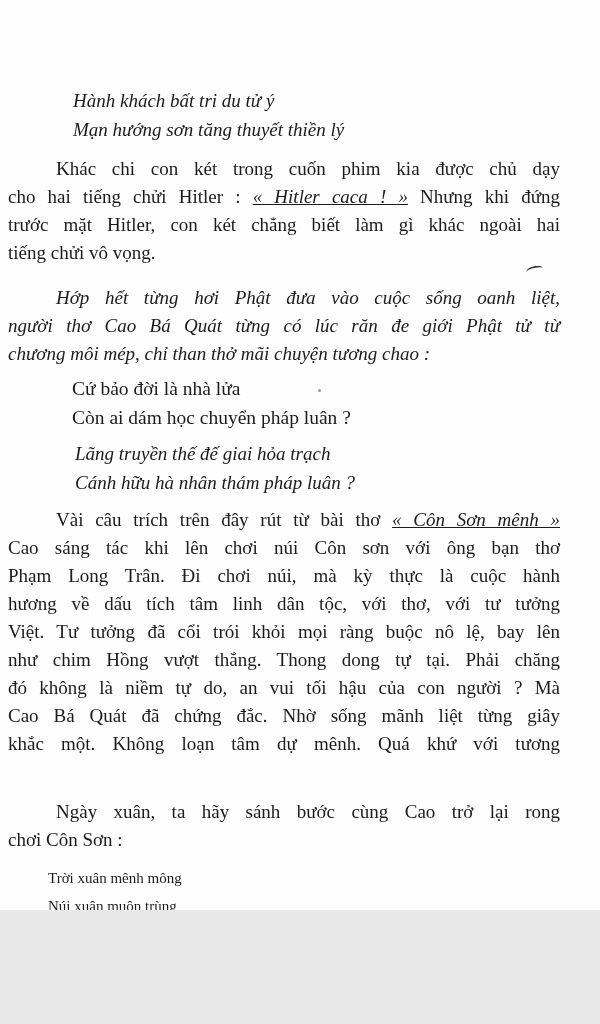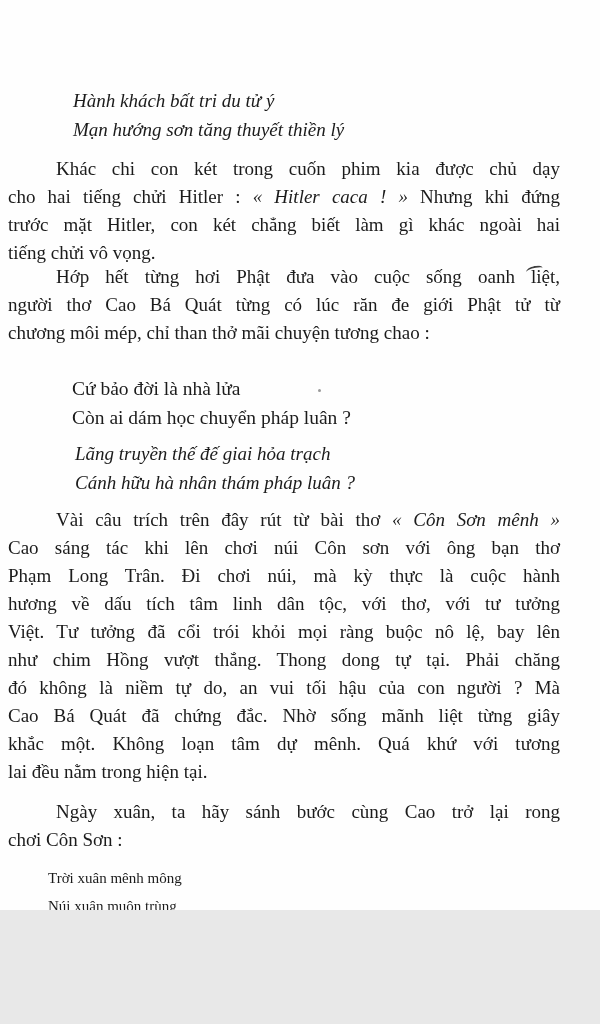--- a/index.html
+++ b/index.html
@@ -24,21 +24,21 @@
     text-align: left;
   }
   .just {
     text-align: justify;
     text-align-last: justify;
   }
   .indent { padding-left: 48px; }
   .verse .line { line-height: 29px; font-size: 19.5px; }
   .verse.italic .line { font-style: italic; font-size: 19px; }
   .verse2 .line { font-size: 15px; line-height: 28px; }
-  .it { font-style: italic; }
+  .it { font-style: italic; text-decoration: underline; }
   .page-number {
     position: absolute;
     left: 8px;
     top: 1004px;
     font-size: 20px;
     letter-spacing: 1px;
   }
   
   .tilde-mark {
     position: absolute;
@@ -78,21 +78,21 @@
       <div class="block verse italic" style="top: 86px; left: 73px;">
         <div class="line">Hành khách bất tri du tử ý</div>
         <div class="line">Mạn hướng sơn tăng thuyết thiền lý</div>
       </div>
       <div class="block para" style="top: 155px;">
         <div class="line just indent"><span>Khác chi con két trong cuốn phim kia được chủ dạy</span></div>
         <div class="line just"><span>cho hai tiếng chửi Hitler : </span><span class="it">« Hitler caca ! »</span><span> Nhưng khi đứng</span></div>
         <div class="line just"><span>trước mặt Hitler, con két chẳng biết làm gì khác ngoài hai</span></div>
         <div class="line"><span>tiếng chửi vô vọng.</span></div>
       </div>
-      <div class="block para" style="top: 263px;">
+      <div class="block para" style="top: 284px; font-style: italic;">
         <div class="line just indent"><span>Hớp hết từng hơi Phật đưa vào cuộc sống oanh liệt,</span></div>
         <div class="line just"><span>người thơ Cao Bá Quát từng có lúc răn đe giới Phật tử từ</span></div>
         <div class="line"><span>chương môi mép, chỉ than thở mãi chuyện tương chao :</span></div>
       </div>
       <div class="block verse" style="top: 374px; left: 72px;">
         <div class="line">Cứ bảo đời là nhà lửa</div>
         <div class="line">Còn ai dám học chuyển pháp luân ?</div>
       </div>
       <div class="block verse italic" style="top: 439px; left: 75px;">
         <div class="line">Lãng truyền thế đế giai hỏa trạch</div>
@@ -101,21 +101,20 @@
       <div class="block para" style="top: 506px;">
         <div class="line just indent"><span>Vài câu trích trên đây rút từ bài thơ </span><span class="it">« Côn Sơn mênh »</span></div>
         <div class="line just"><span>Cao sáng tác khi lên chơi núi Côn sơn với ông bạn thơ</span></div>
         <div class="line just"><span>Phạm Long Trân. Đi chơi núi, mà kỳ thực là cuộc hành</span></div>
         <div class="line just"><span>hương về dấu tích tâm linh dân tộc, với thơ, với tư tưởng</span></div>
         <div class="line just"><span>Việt. Tư tưởng đã cổi trói khỏi mọi ràng buộc nô lệ, bay lên</span></div>
         <div class="line just"><span>như chim Hồng vượt thắng. Thong dong tự tại. Phải chăng</span></div>
         <div class="line just"><span>đó không là niềm tự do, an vui tối hậu của con người ? Mà</span></div>
         <div class="line just"><span>Cao Bá Quát đã chứng đắc. Nhờ sống mãnh liệt từng giây</span></div>
         <div class="line just"><span>khắc một. Không loạn tâm dự mênh. Quá khứ với tương</span></div>
-        <div class="line"><span>lai đều nằm trong hiện tại.</span></div>
       </div>
       <div class="block para" style="top: 798px;">
         <div class="line just indent"><span>Ngày xuân, ta hãy sánh bước cùng Cao trở lại rong</span></div>
         <div class="line"><span>chơi Côn Sơn :</span></div>
       </div>
       <div class="block verse verse2" style="top: 864px; left: 48px;">
         <div class="line">Trời xuân mênh mông</div>
         <div class="line">Núi xuân muôn trùng</div>
         <div class="line">Chiều mang bầu rượu</div>
       </div>

